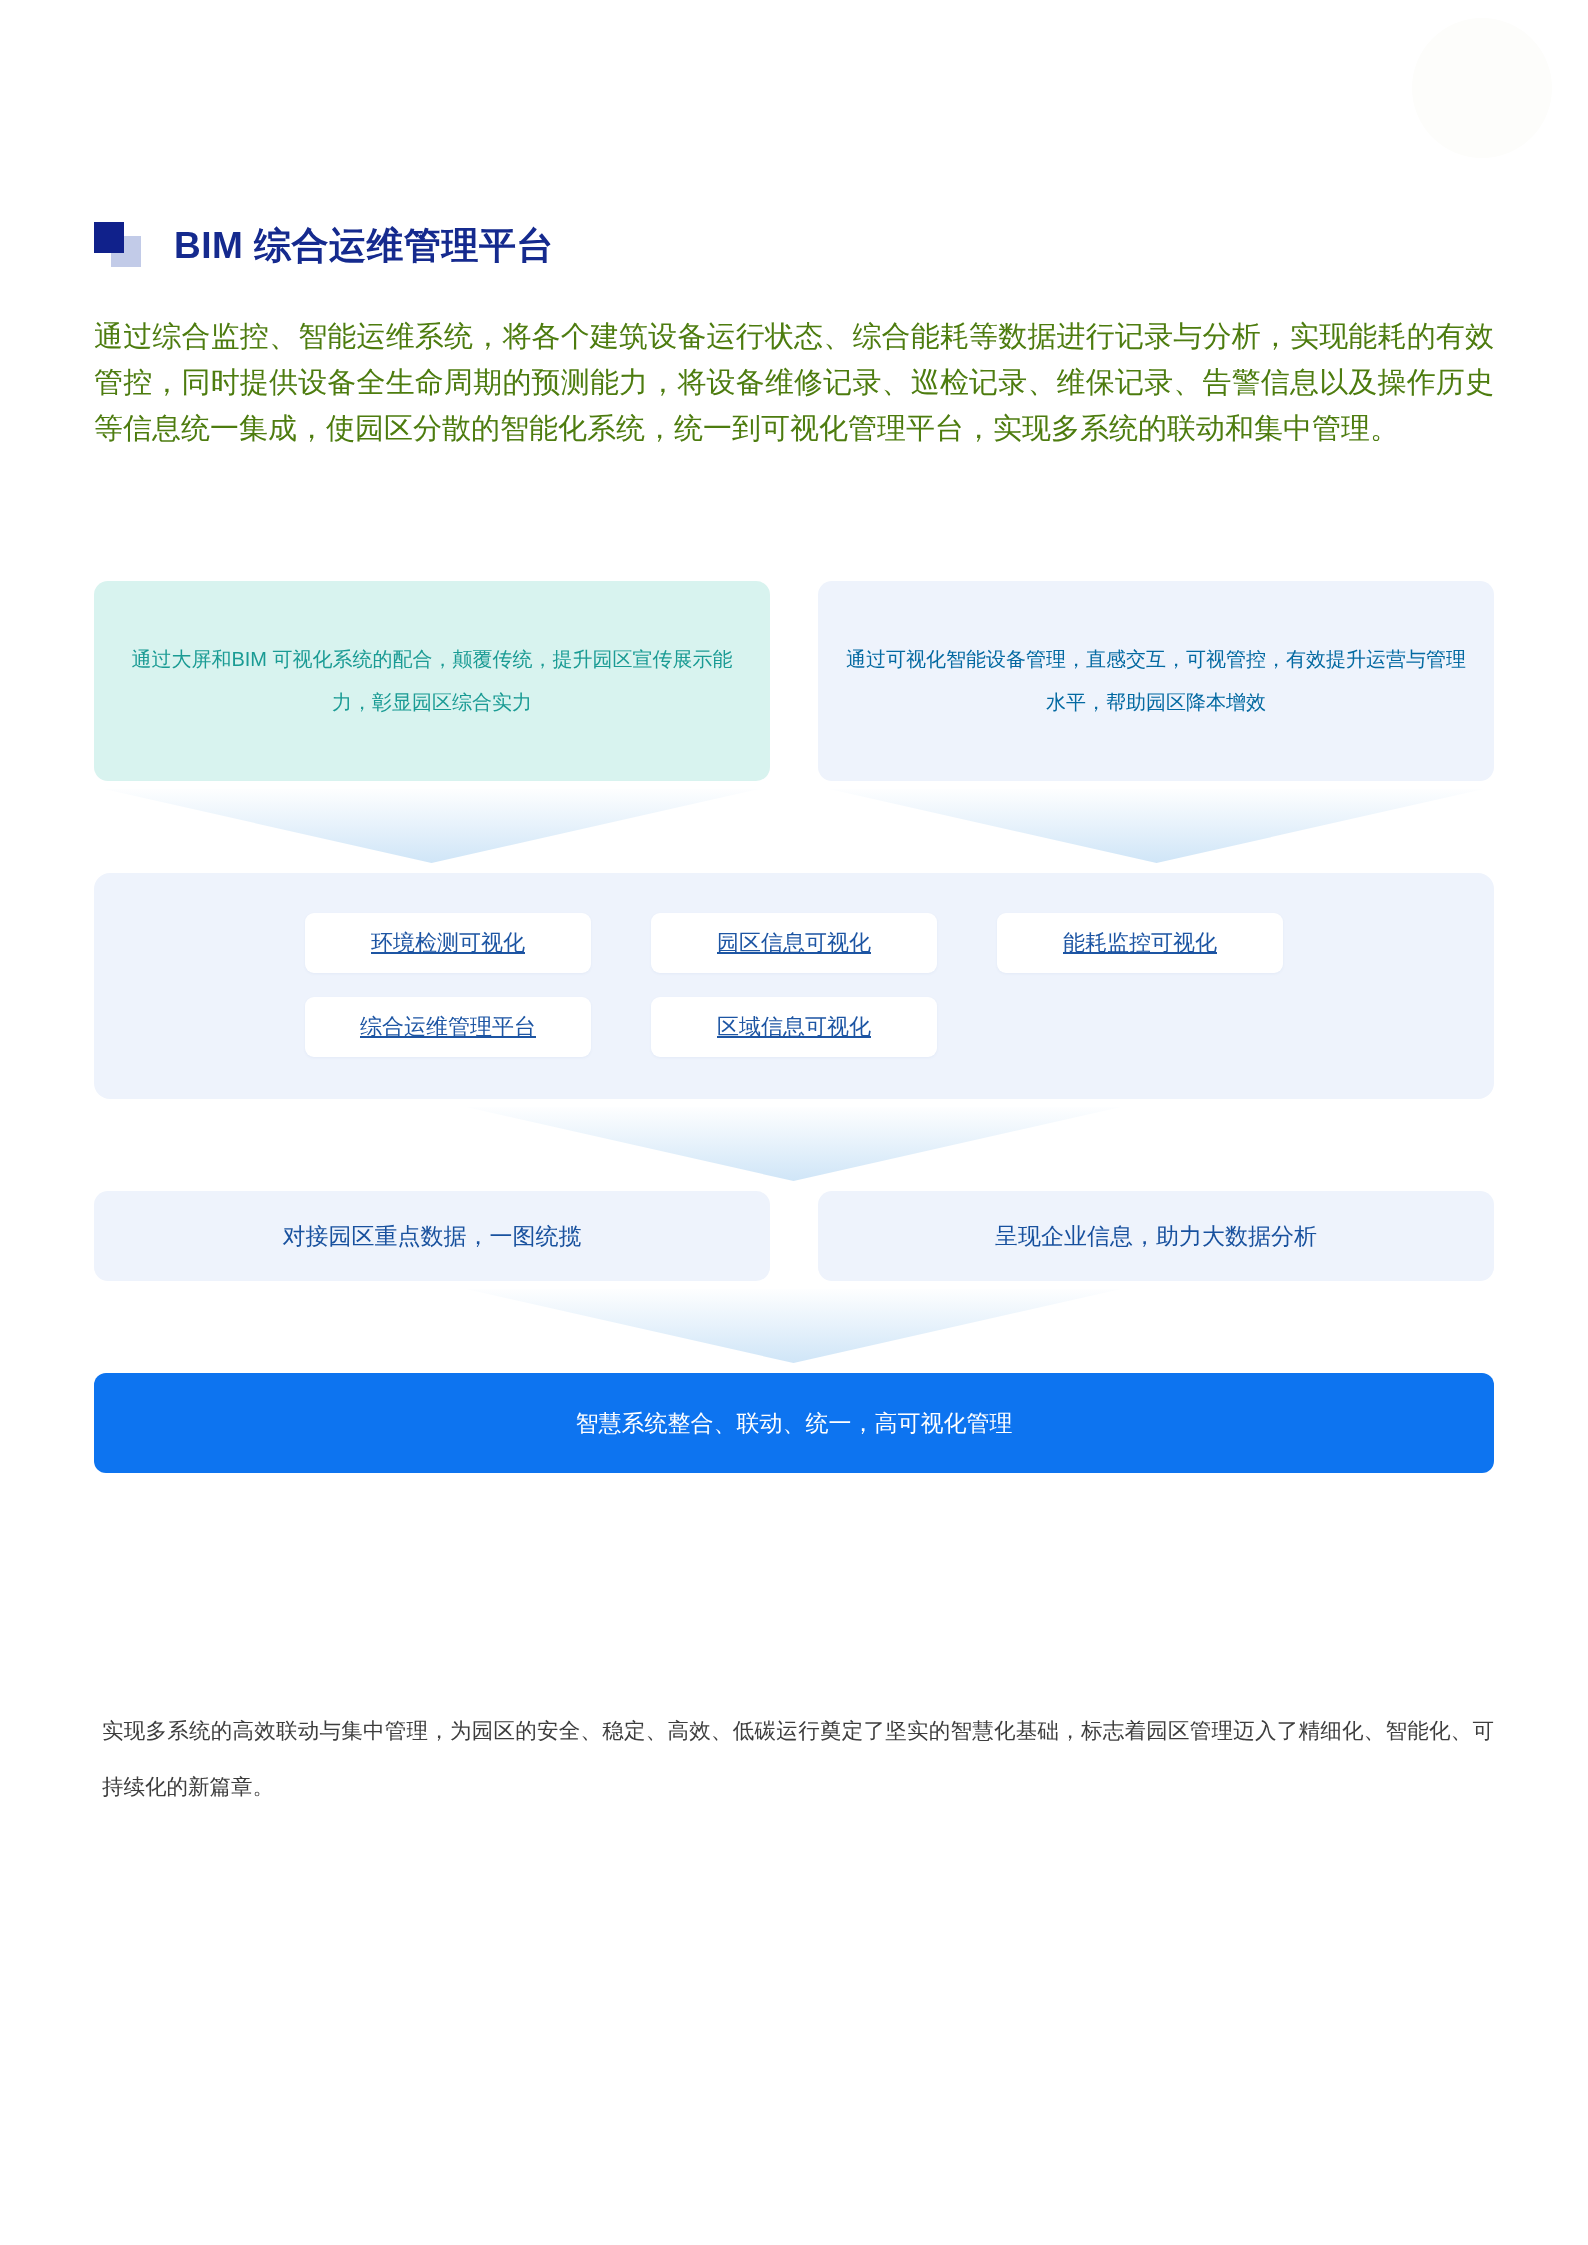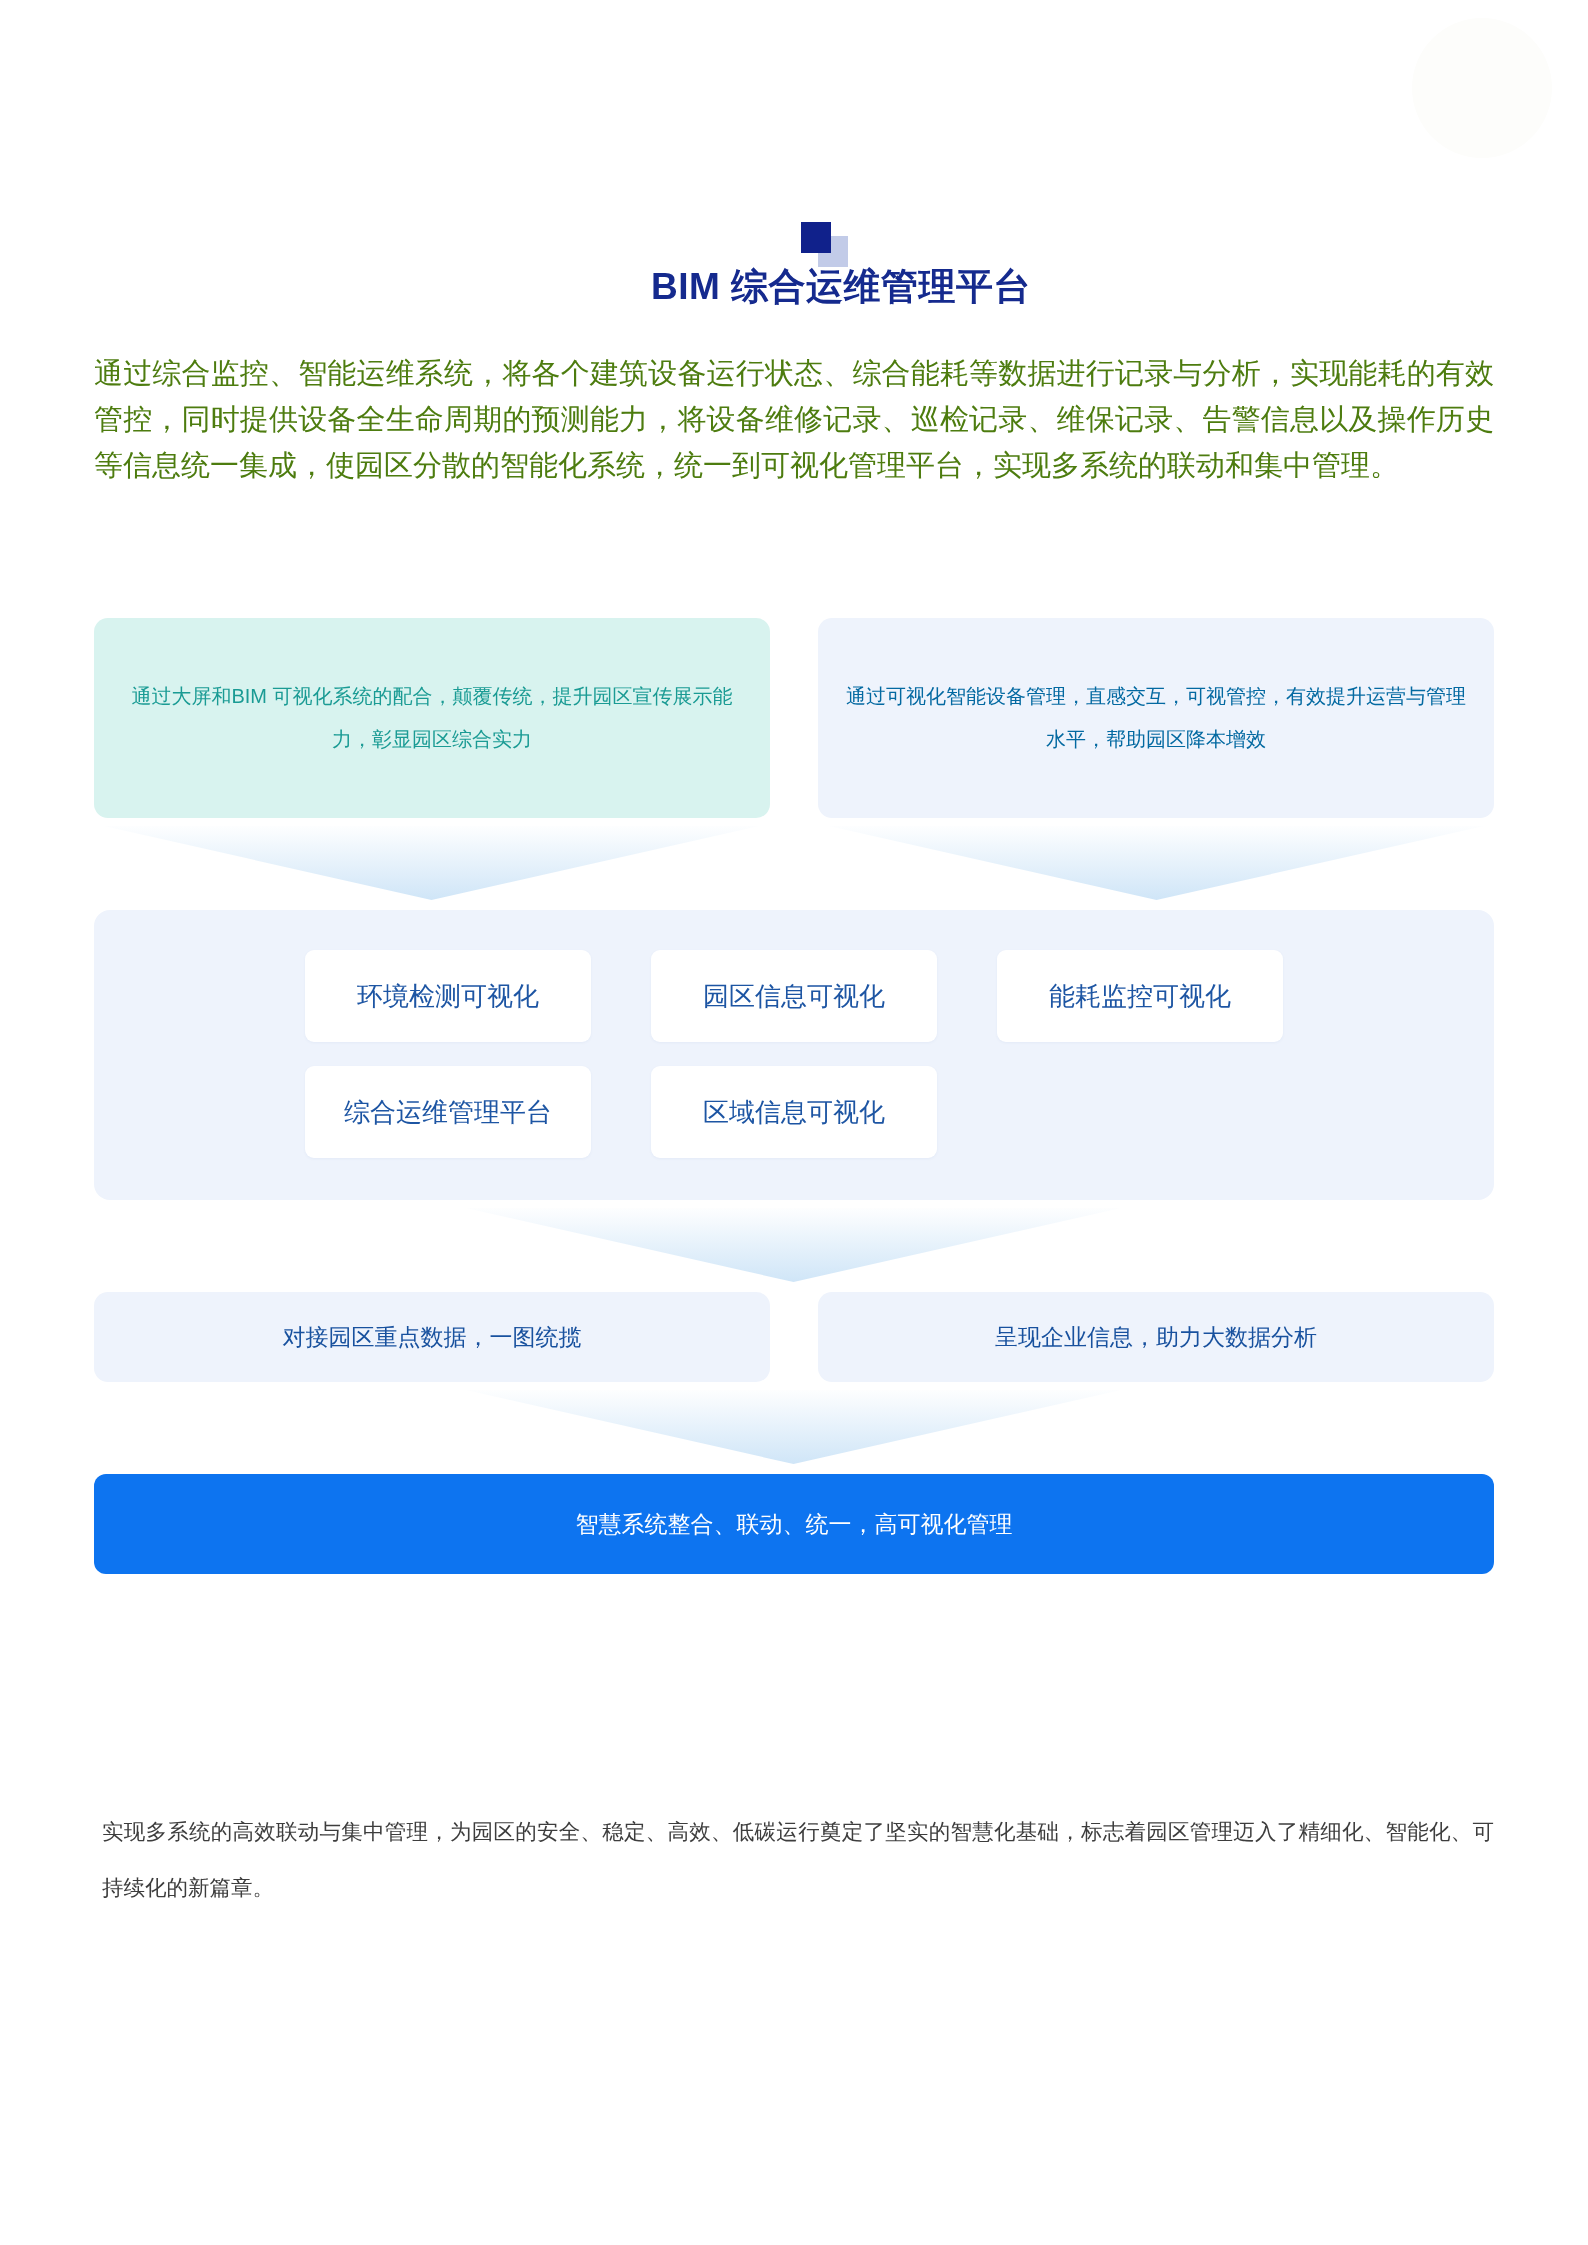--- a/index.html
+++ b/index.html
@@ -32,21 +32,20 @@
     width: 1588px;
     padding: 0;
     box-sizing: border-box;
   }
 
   
   .title-row {
     display: flex;
     align-items: center;
     margin: 222px 0 0 94px;
-    flex-direction: column;
   }
   .title-icon {
     position: relative;
     width: 52px;
     height: 46px;
     margin-right: 28px;
     flex: 0 0 auto;
   }
   .title-icon .sq-back {
     position: absolute;
@@ -147,27 +146,28 @@
   .card-grid {
     display: grid;
     grid-template-columns: repeat(3, 286px);
     justify-content: center;
     column-gap: 60px;
     row-gap: 24px;
   }
   .card {
     background: #ffffff;
     border-radius: 9px;
-    height: 92px;
-    display: flex;
-    align-items: center;
-    justify-content: center;
-    font-size: 26px;
+    height: 60px;
+    display: flex;
+    align-items: center;
+    justify-content: center;
+    font-size: 22px;
     color: #1d55a3;
     box-shadow: 0 1px 3px rgba(30,80,160,0.05);
+    text-decoration: underline;
   }
 
   .row-third {
     display: flex;
     gap: 48px;
     position: relative;
     z-index: 2;
   }
   .third-box {
     flex: 1 1 0;

